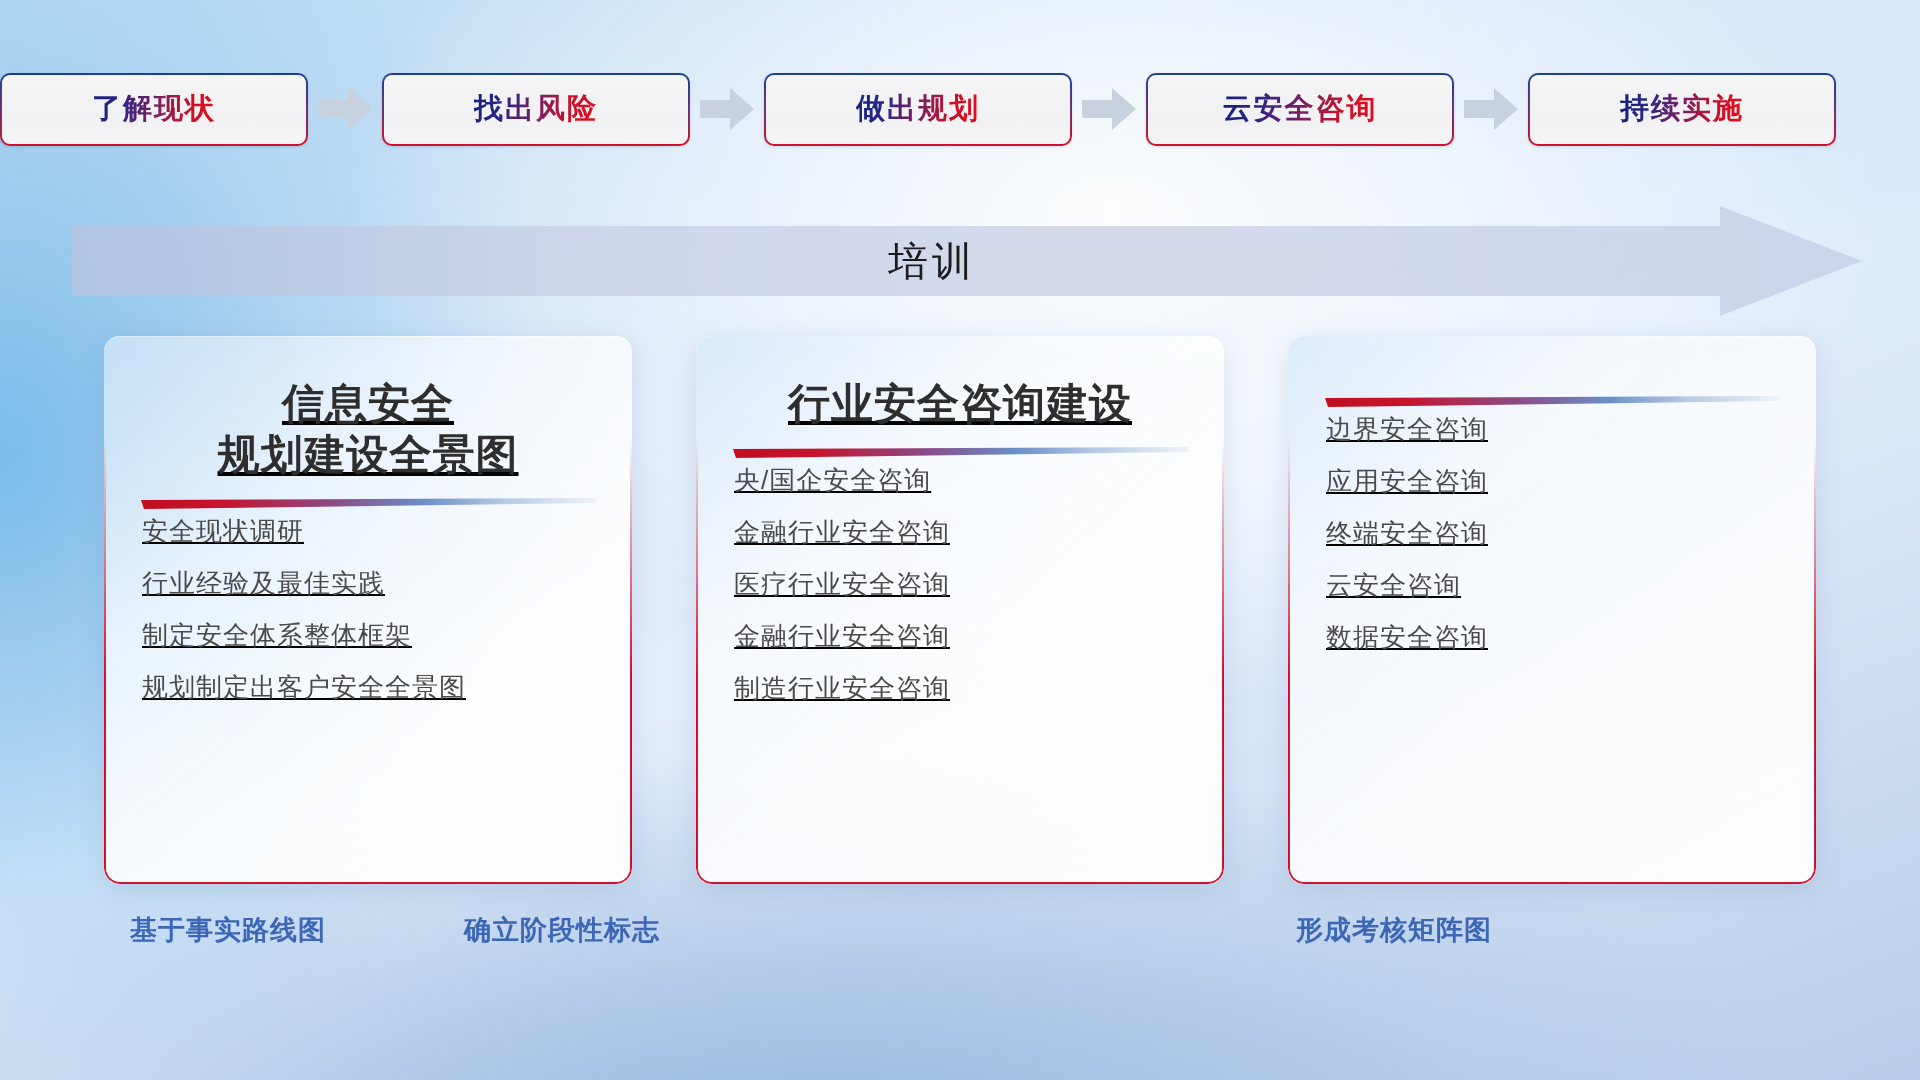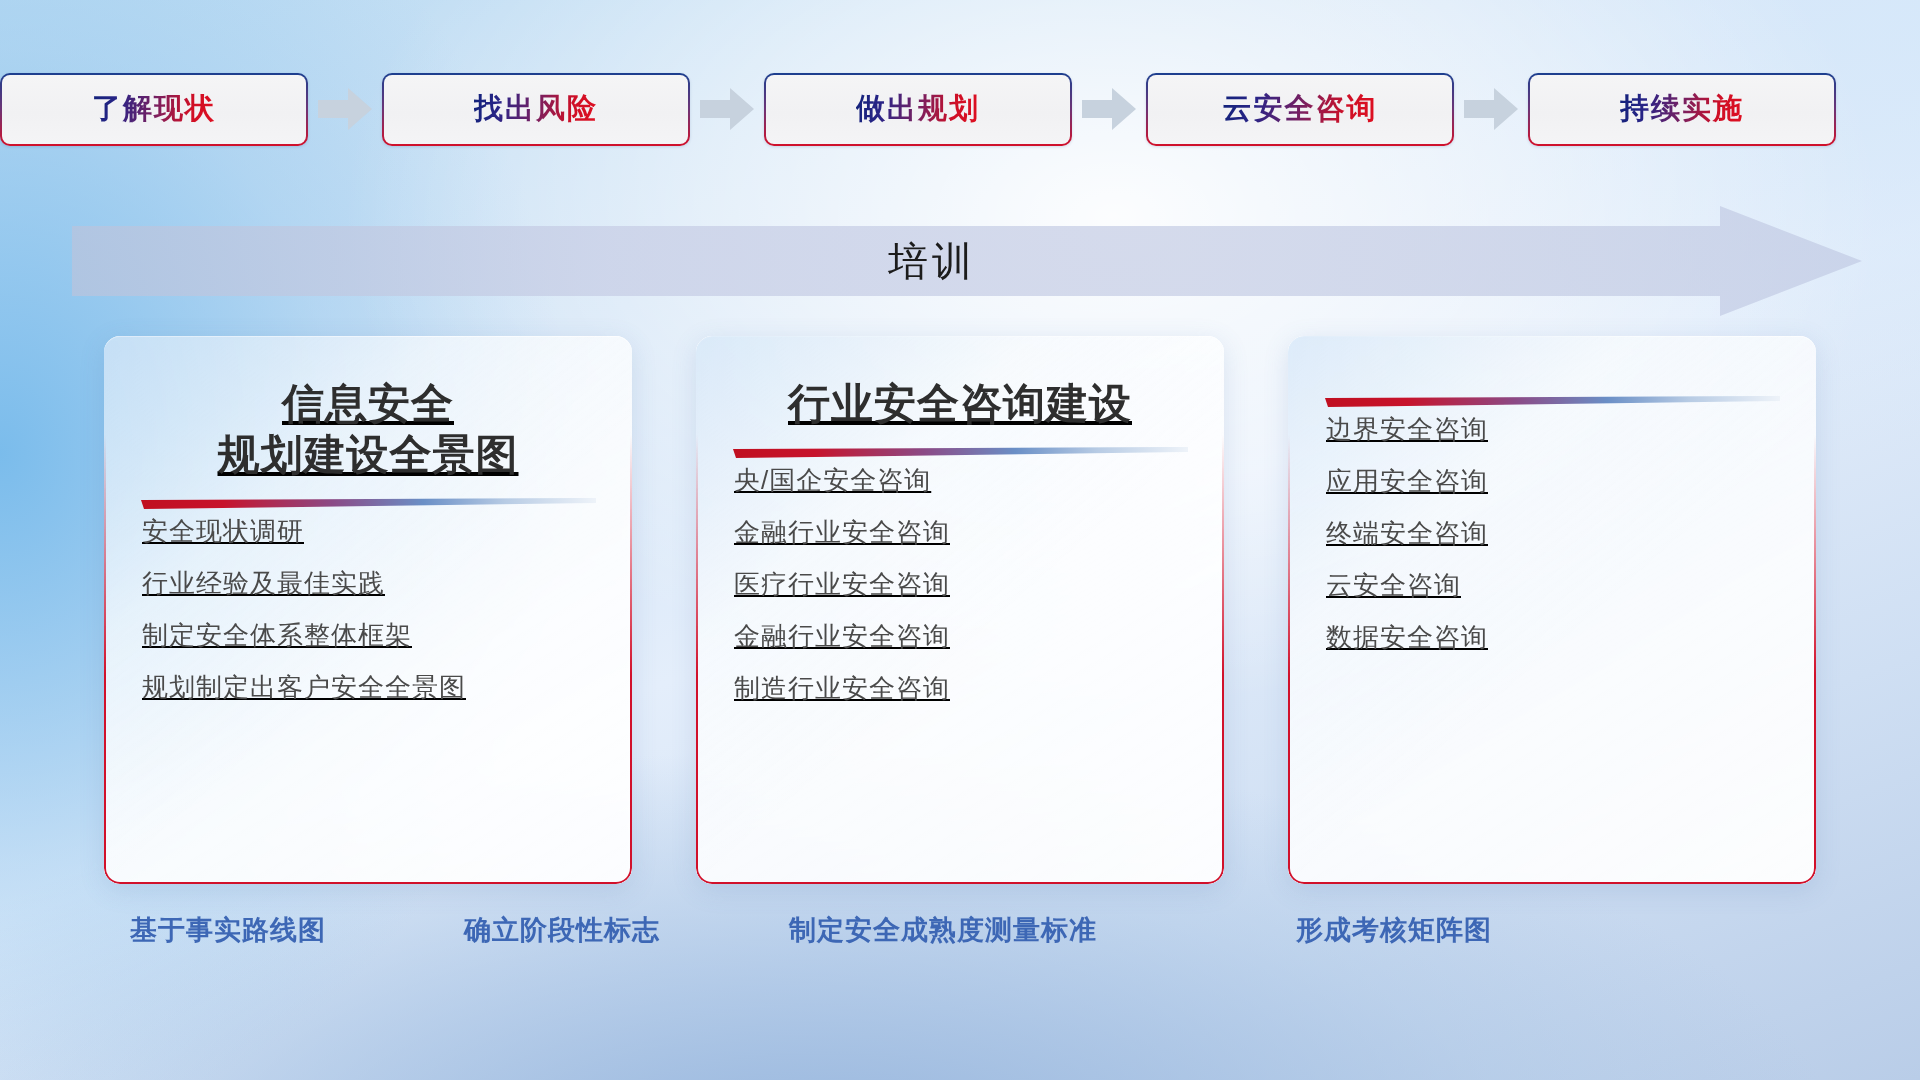--- a/index.html
+++ b/index.html
@@ -275,17 +275,16 @@
           <li>数据安全咨询</li>
         </ul>
       </div>
     </div>
 
   </div>
 
   <div id="captions">
     <span class="caption" style="left:130px">基于事实路线图</span>
     <span class="caption" style="left:464px">确立阶段性标志</span>
-    <span class="caption" style="left:789px">制定安全成熟度测量标准</span>
     <span class="caption" style="left:1296px">形成考核矩阵图</span>
   </div>
 
 </div>
 
 </body></html>

